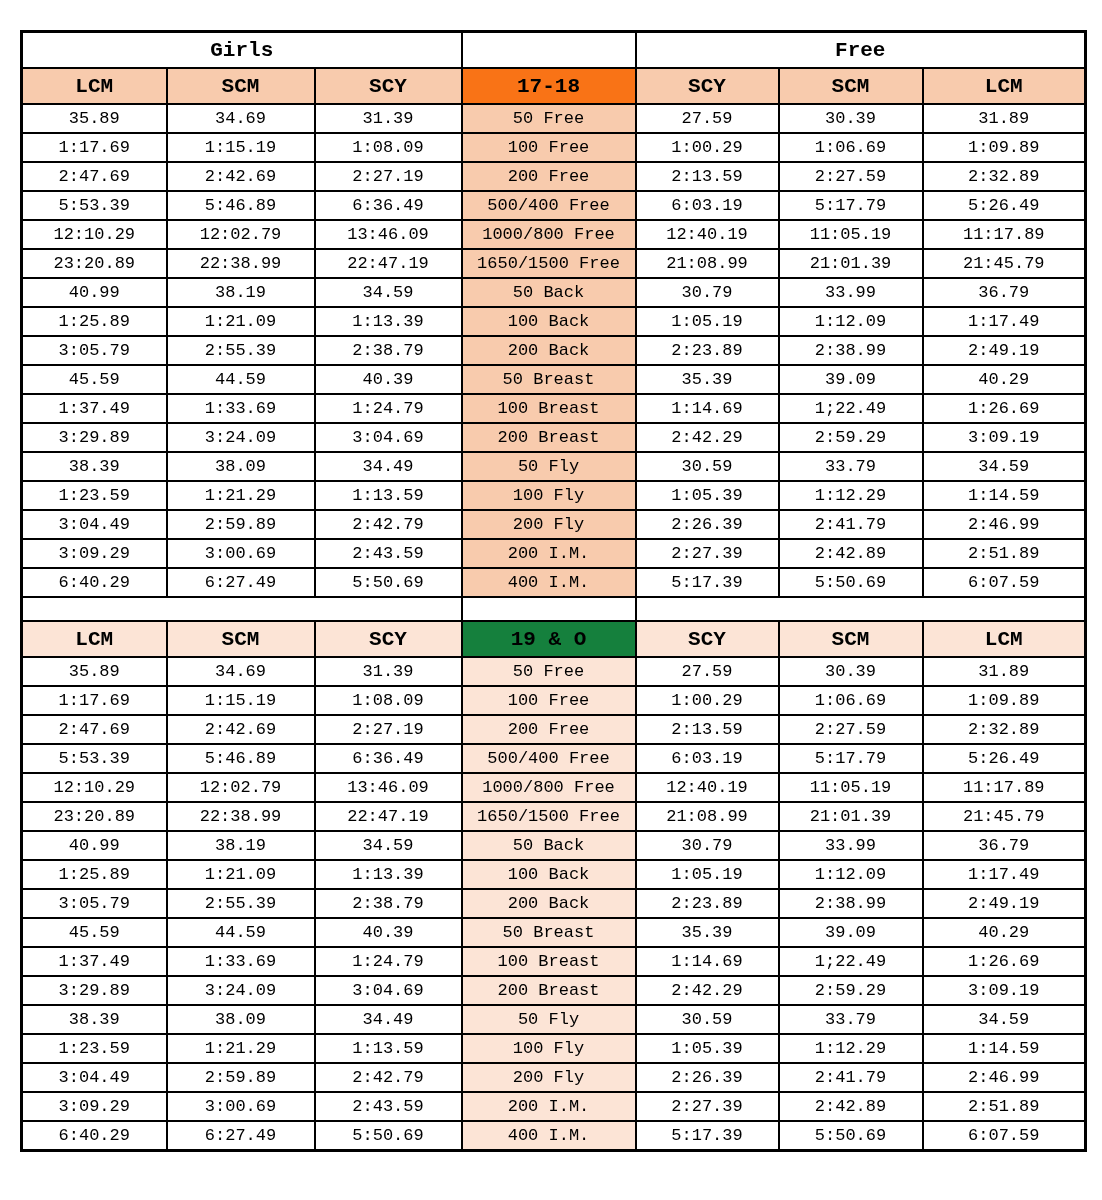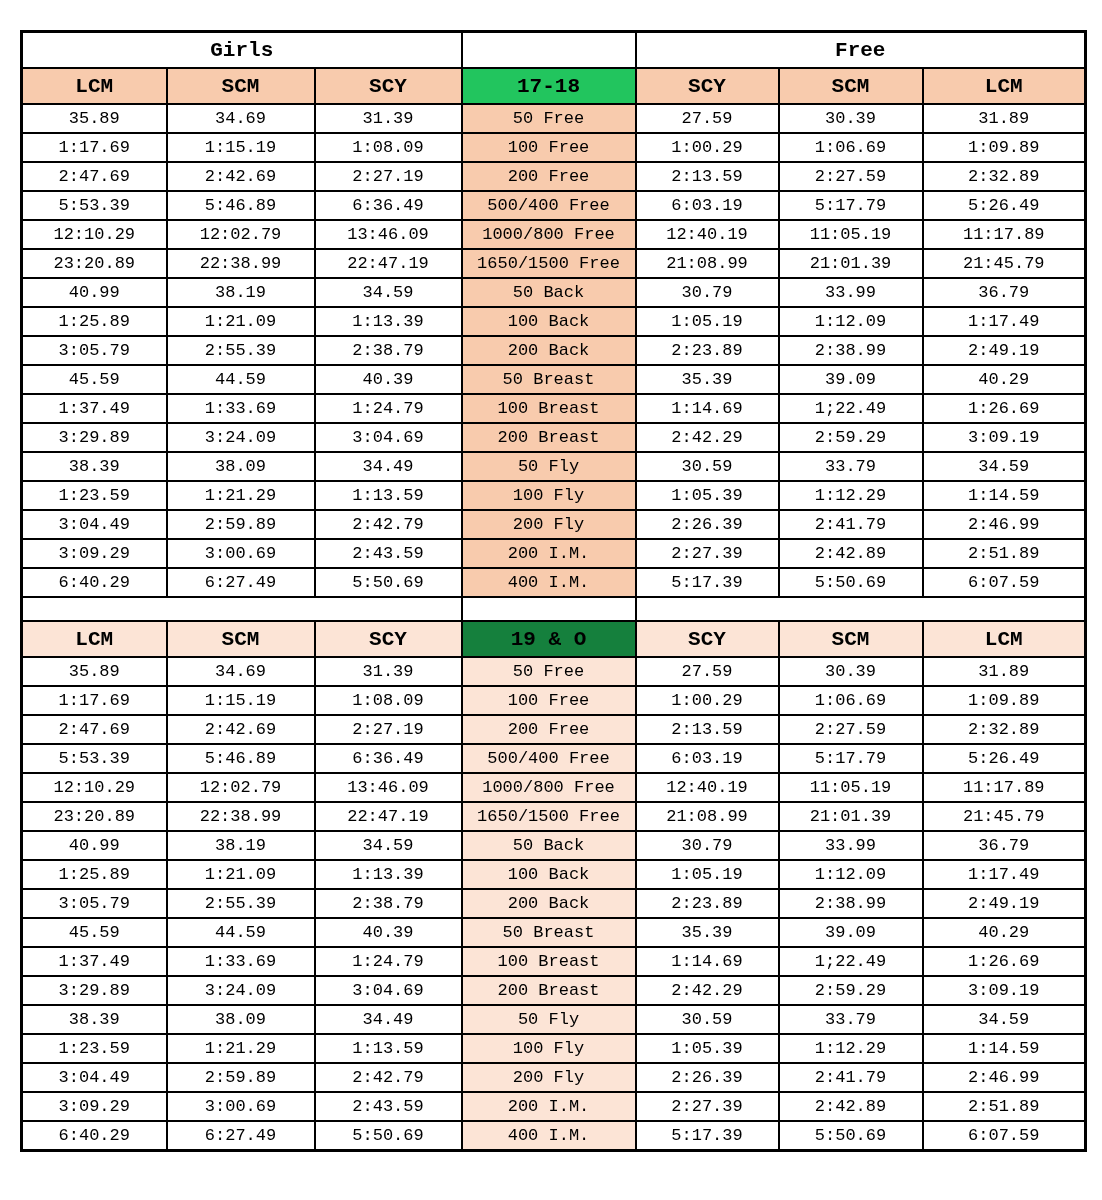--- a/index.html
+++ b/index.html
@@ -61,21 +61,21 @@
   <tbody id="standards-body">
       <tr class="title-row">
         <td colspan="3">Girls</td>
         <td></td>
         <td colspan="3">Free</td>
       </tr>
       <tr class="header-row">
         <td style="background:#F8CBAD">LCM</td>
         <td style="background:#F8CBAD">SCM</td>
         <td style="background:#F8CBAD">SCY</td>
-        <td style="background:#22c55e">17-18</td>
+        <td style="background:#f97316">17-18</td>
         <td style="background:#F8CBAD">SCY</td>
         <td style="background:#F8CBAD">SCM</td>
         <td style="background:#F8CBAD">LCM</td>
       </tr>
       <tr class="data-row">
         <td>35.89</td>
         <td>34.69</td>
         <td>31.39</td>
         <td style="background:#F8CBAD">50 Free</td>
         <td>27.59</td>

